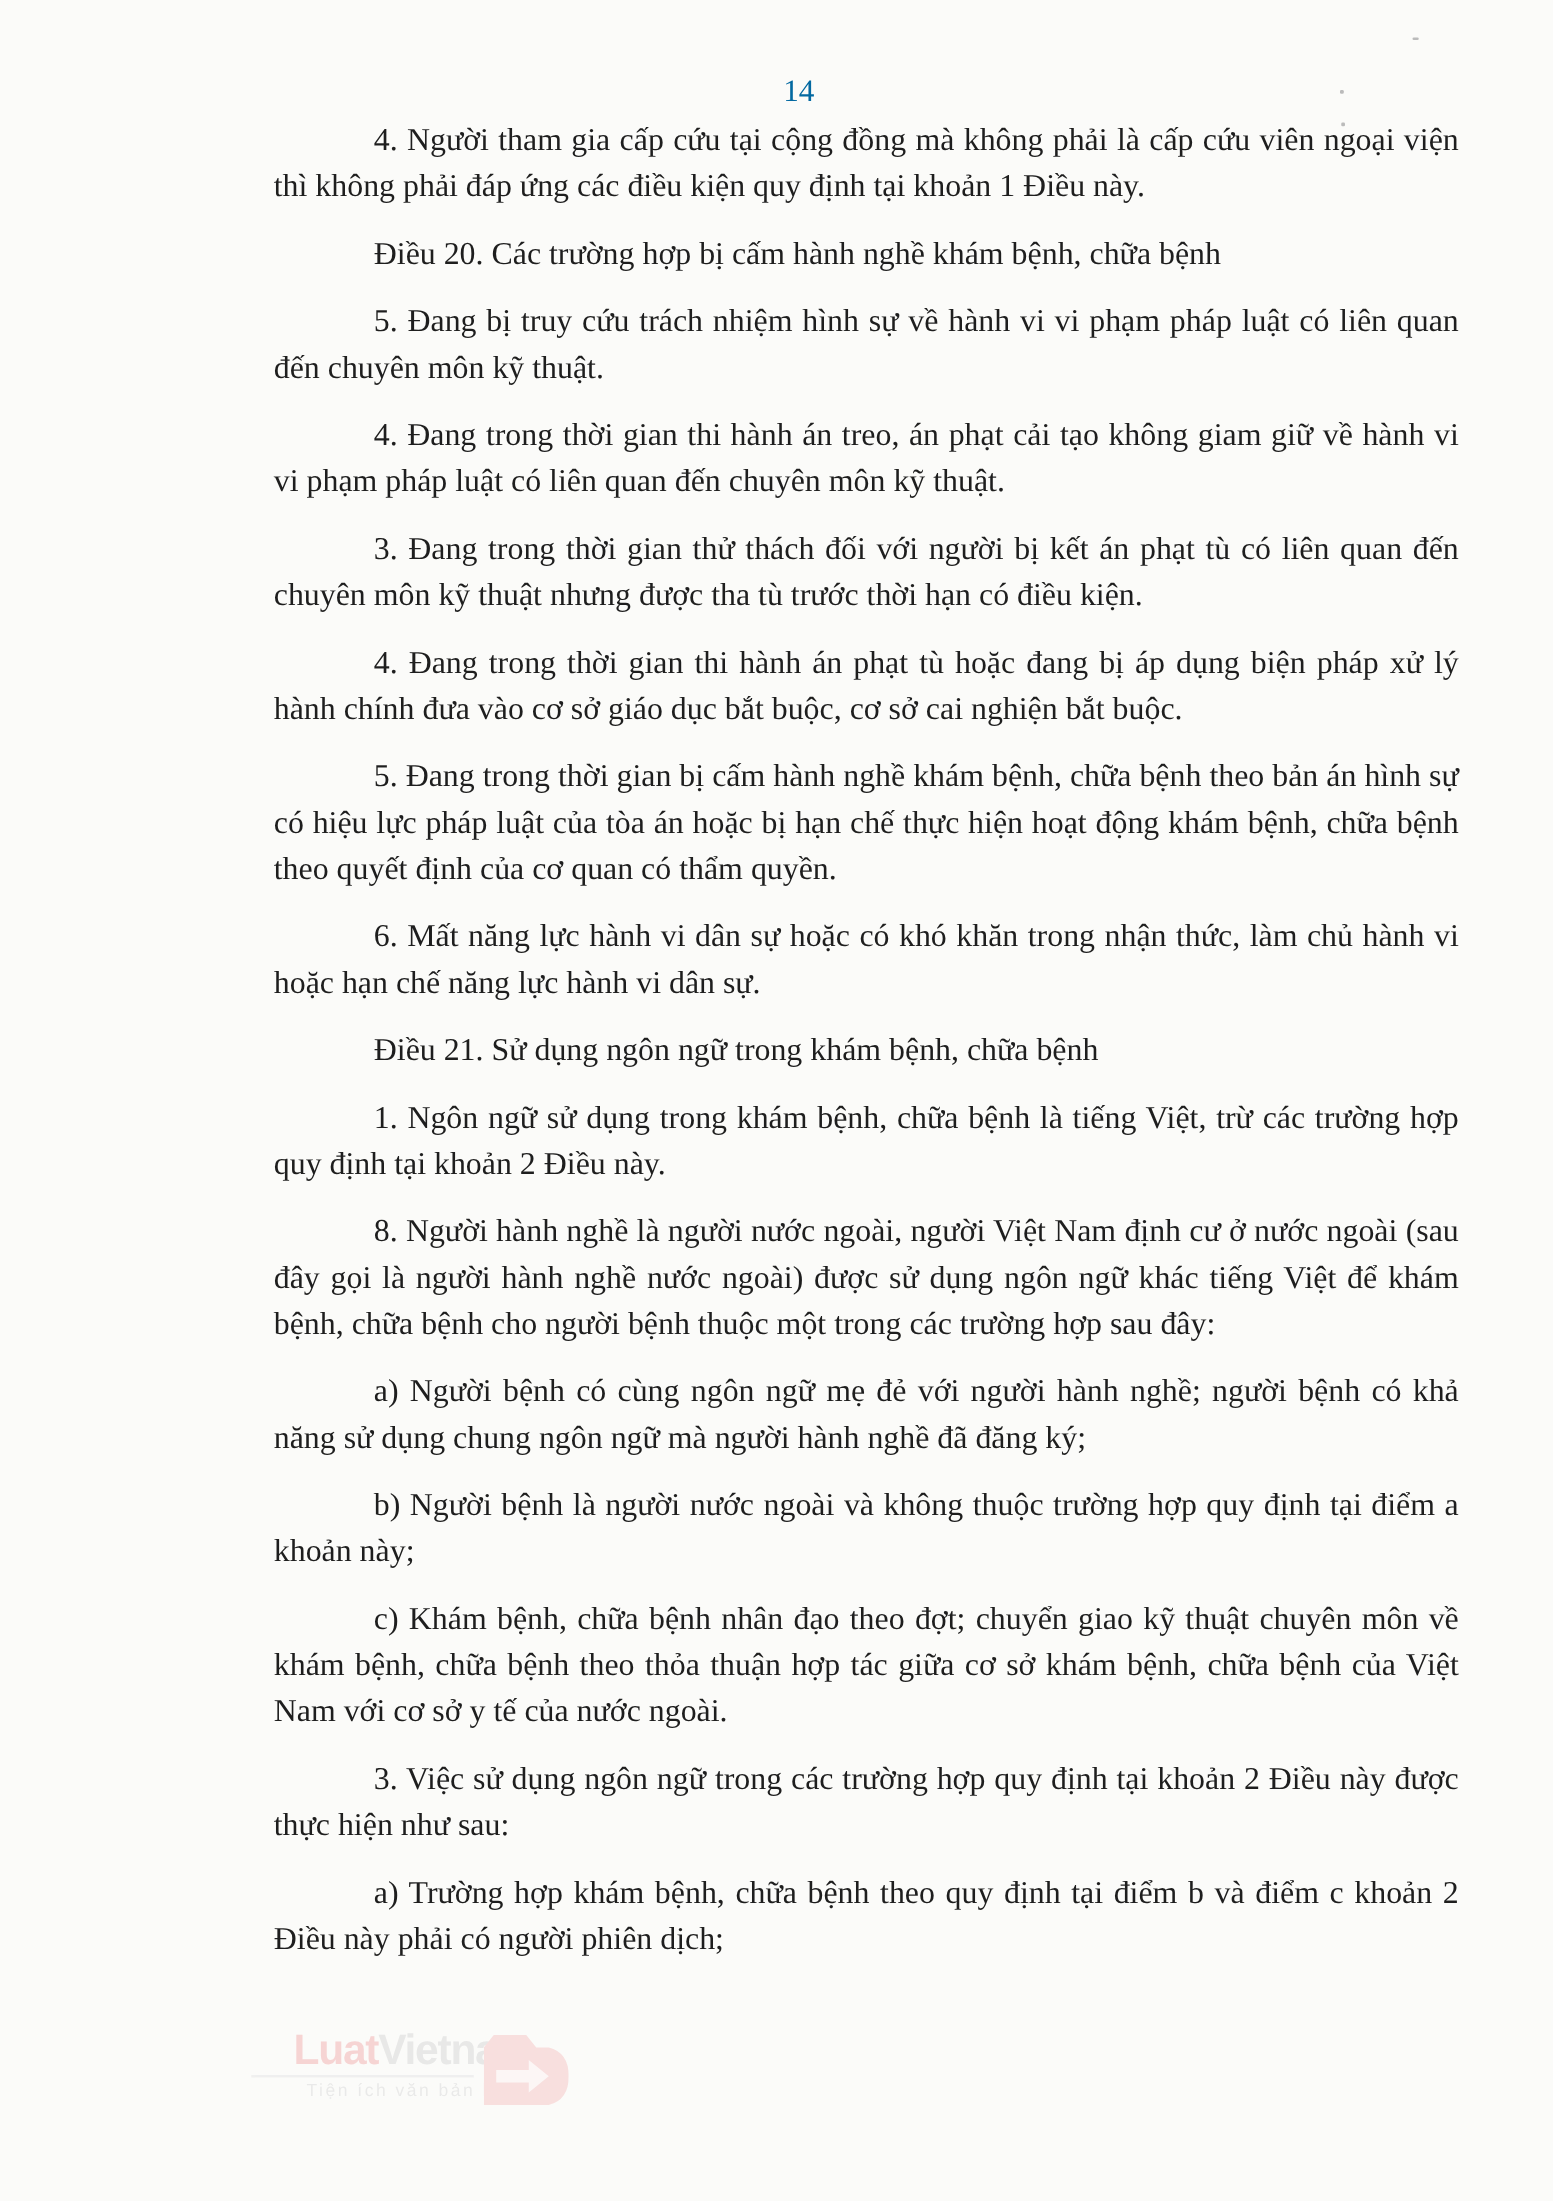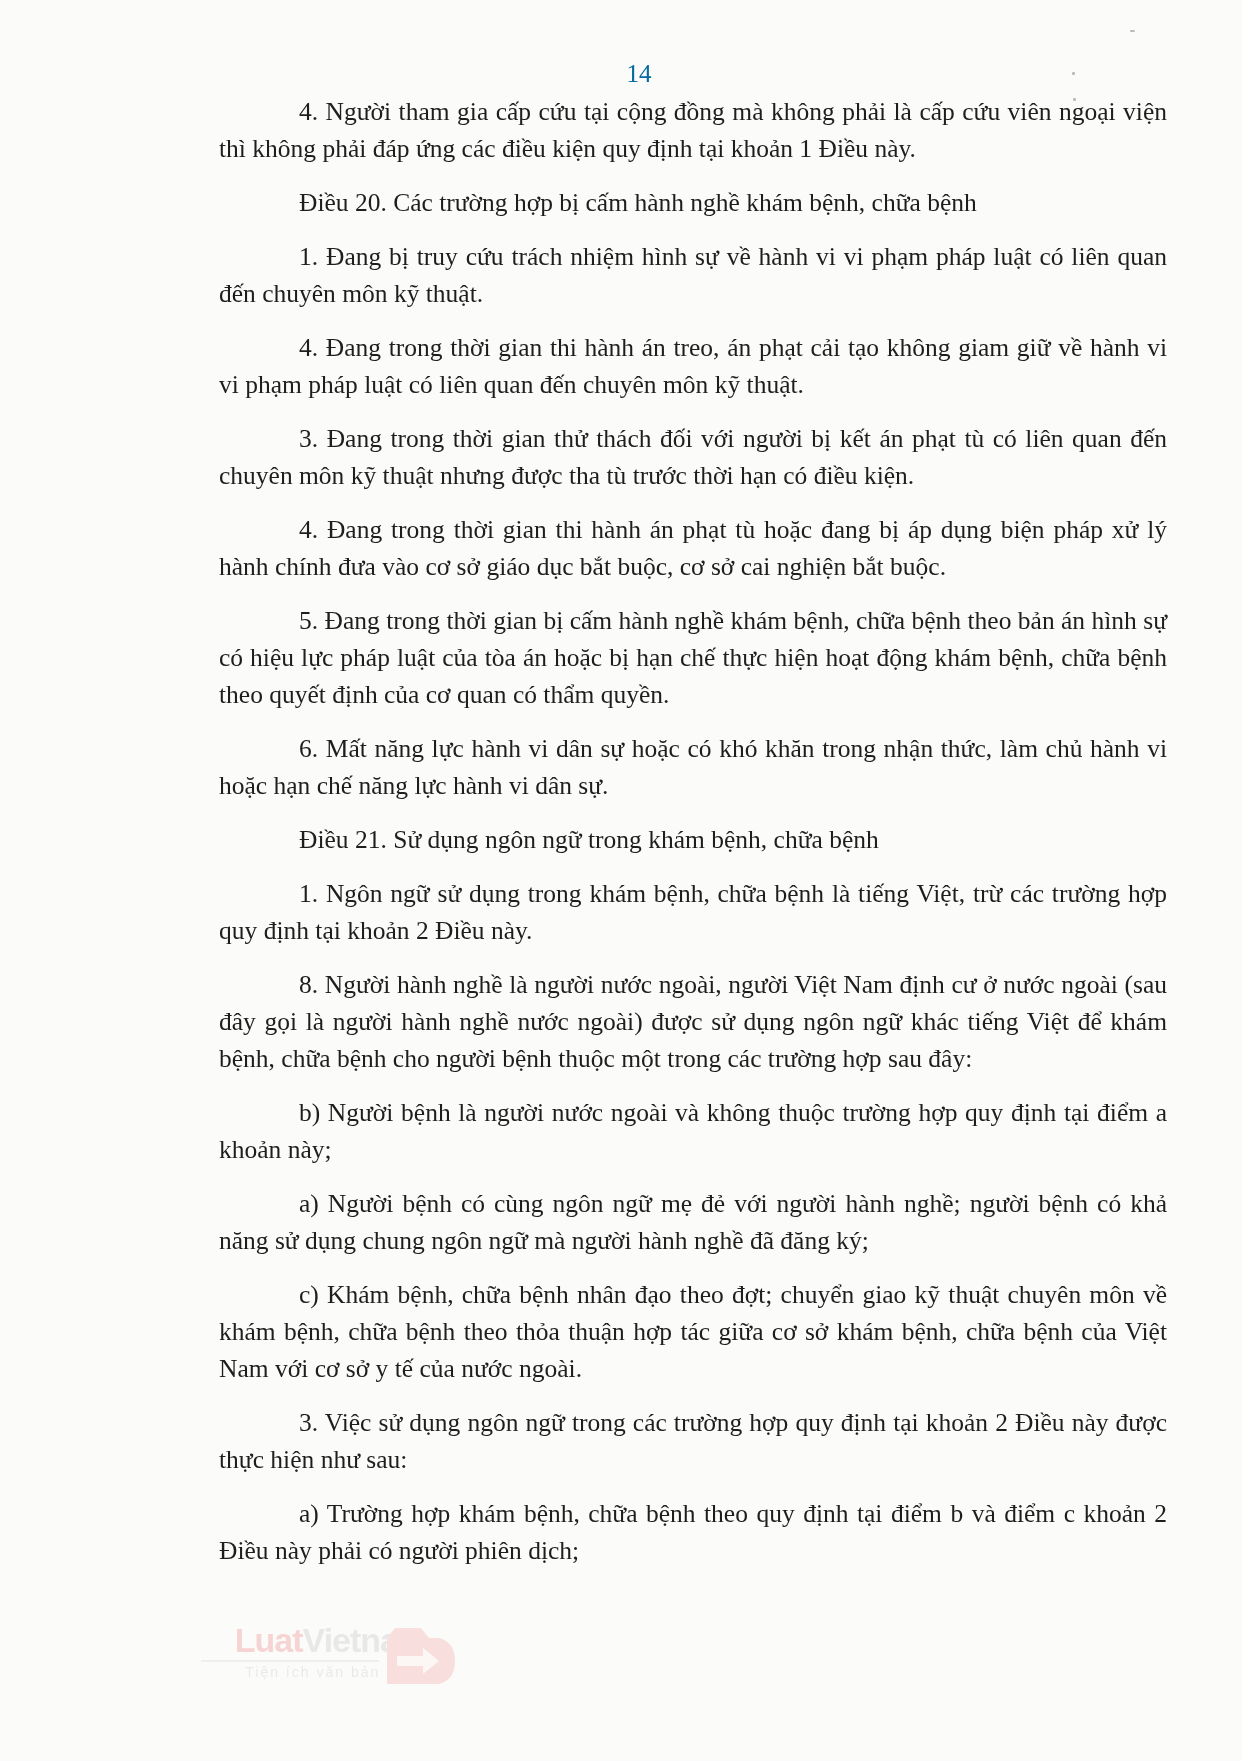--- a/index.html
+++ b/index.html
@@ -44,31 +44,31 @@
 
 <div class="scan-mark" style="left:1072px;top:72px;width:3px;height:3px;"></div>
 <div class="scan-mark" style="left:1073px;top:98px;width:3px;height:3px;"></div>
 <div class="scan-mark" style="left:1130px;top:30px;width:5px;height:2px;"></div>
 
 <div class="page-number">14</div>
 
 <div class="doc">
   <p class="para">4. Người tham gia cấp cứu tại cộng đồng mà không phải là cấp cứu viên ngoại viện thì không phải đáp ứng các điều kiện quy định tại khoản 1 Điều này.</p>
   <p class="heading">Điều 20. Các trường hợp bị cấm hành nghề khám bệnh, chữa bệnh</p>
-  <p class="para">1. Đang bị truy cứu trách nhiệm hình sự về hành vi vi phạm pháp luật có liên quan đến chuyên môn kỹ thuật.</p>
+  <p class="para">5. Đang bị truy cứu trách nhiệm hình sự về hành vi vi phạm pháp luật có liên quan đến chuyên môn kỹ thuật.</p>
   <p class="para">4. Đang trong thời gian thi hành án treo, án phạt cải tạo không giam giữ về hành vi vi phạm pháp luật có liên quan đến chuyên môn kỹ thuật.</p>
   <p class="para">3. Đang trong thời gian thử thách đối với người bị kết án phạt tù có liên quan đến chuyên môn kỹ thuật nhưng được tha tù trước thời hạn có điều kiện.</p>
   <p class="para">4. Đang trong thời gian thi hành án phạt tù hoặc đang bị áp dụng biện pháp xử lý hành chính đưa vào cơ sở giáo dục bắt buộc, cơ sở cai nghiện bắt buộc.</p>
   <p class="para">5. Đang trong thời gian bị cấm hành nghề khám bệnh, chữa bệnh theo bản án hình sự có hiệu lực pháp luật của tòa án hoặc bị hạn chế thực hiện hoạt động khám bệnh, chữa bệnh theo quyết định của cơ quan có thẩm quyền.</p>
   <p class="para">6. Mất năng lực hành vi dân sự hoặc có khó khăn trong nhận thức, làm chủ hành vi hoặc hạn chế năng lực hành vi dân sự.</p>
   <p class="heading">Điều 21. Sử dụng ngôn ngữ trong khám bệnh, chữa bệnh</p>
   <p class="para">1. Ngôn ngữ sử dụng trong khám bệnh, chữa bệnh là tiếng Việt, trừ các trường hợp quy định tại khoản 2 Điều này.</p>
   <p class="para">8. Người hành nghề là người nước ngoài, người Việt Nam định cư ở nước ngoài (sau đây gọi là người hành nghề nước ngoài) được sử dụng ngôn ngữ khác tiếng Việt để khám bệnh, chữa bệnh cho người bệnh thuộc một trong các trường hợp sau đây:</p>
+  <p class="para">a) Người bệnh có cùng ngôn ngữ mẹ đẻ với người hành nghề; người bệnh có khả năng sử dụng chung ngôn ngữ mà người hành nghề đã đăng ký;</p>
   <p class="para">b) Người bệnh là người nước ngoài và không thuộc trường hợp quy định tại điểm a khoản này;</p>
-  <p class="para">a) Người bệnh có cùng ngôn ngữ mẹ đẻ với người hành nghề; người bệnh có khả năng sử dụng chung ngôn ngữ mà người hành nghề đã đăng ký;</p>
   <p class="para">c) Khám bệnh, chữa bệnh nhân đạo theo đợt; chuyển giao kỹ thuật chuyên môn về khám bệnh, chữa bệnh theo thỏa thuận hợp tác giữa cơ sở khám bệnh, chữa bệnh của Việt Nam với cơ sở y tế của nước ngoài.</p>
   <p class="para">3. Việc sử dụng ngôn ngữ trong các trường hợp quy định tại khoản 2 Điều này được thực hiện như sau:</p>
   <p class="para">a) Trường hợp khám bệnh, chữa bệnh theo quy định tại điểm b và điểm c khoản 2 Điều này phải có người phiên dịch;</p>
 </div>
 
 <div class="watermark">
   <div class="wm-logo">
     <span class="wm-luat">Luat</span><span class="wm-vietnam">Vietnam</span>
   </div>
   <div class="wm-underline"></div>

